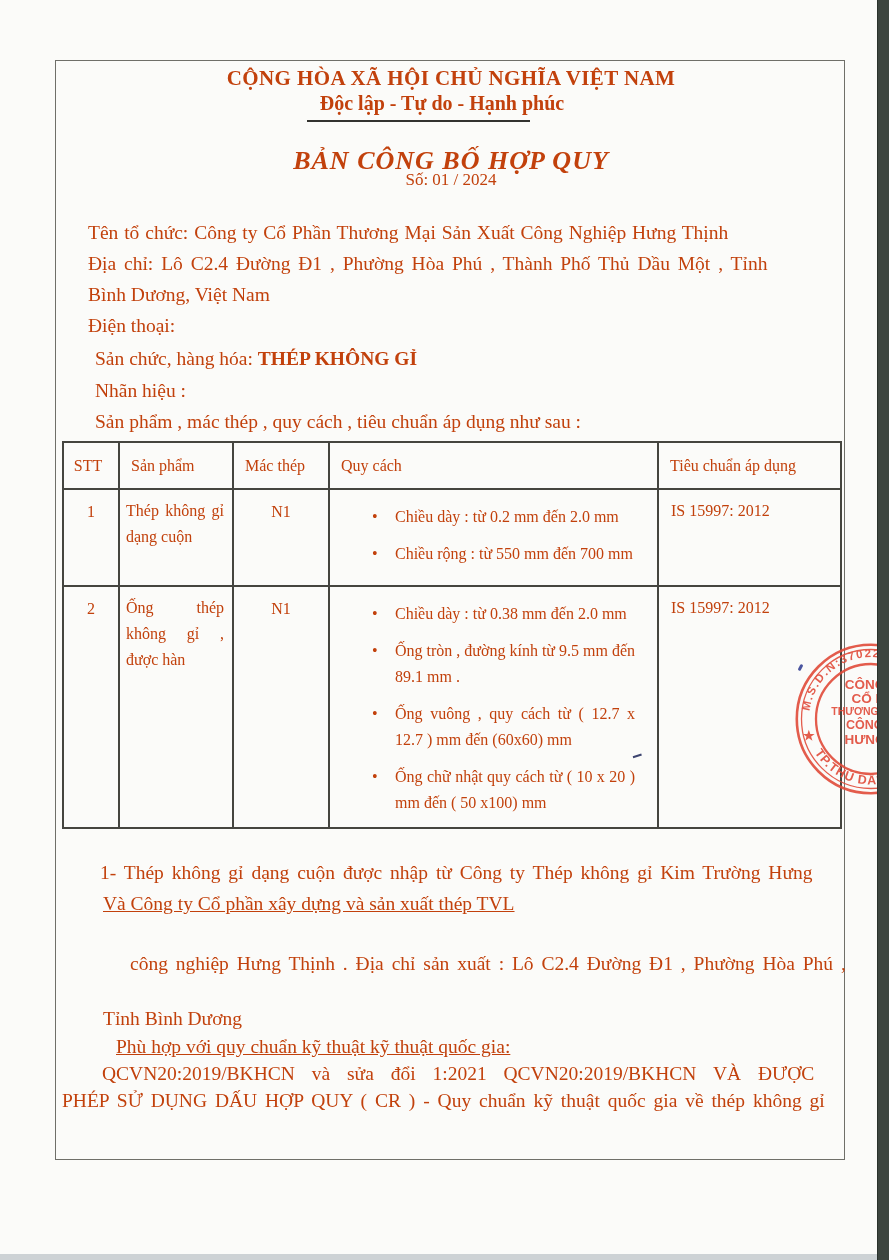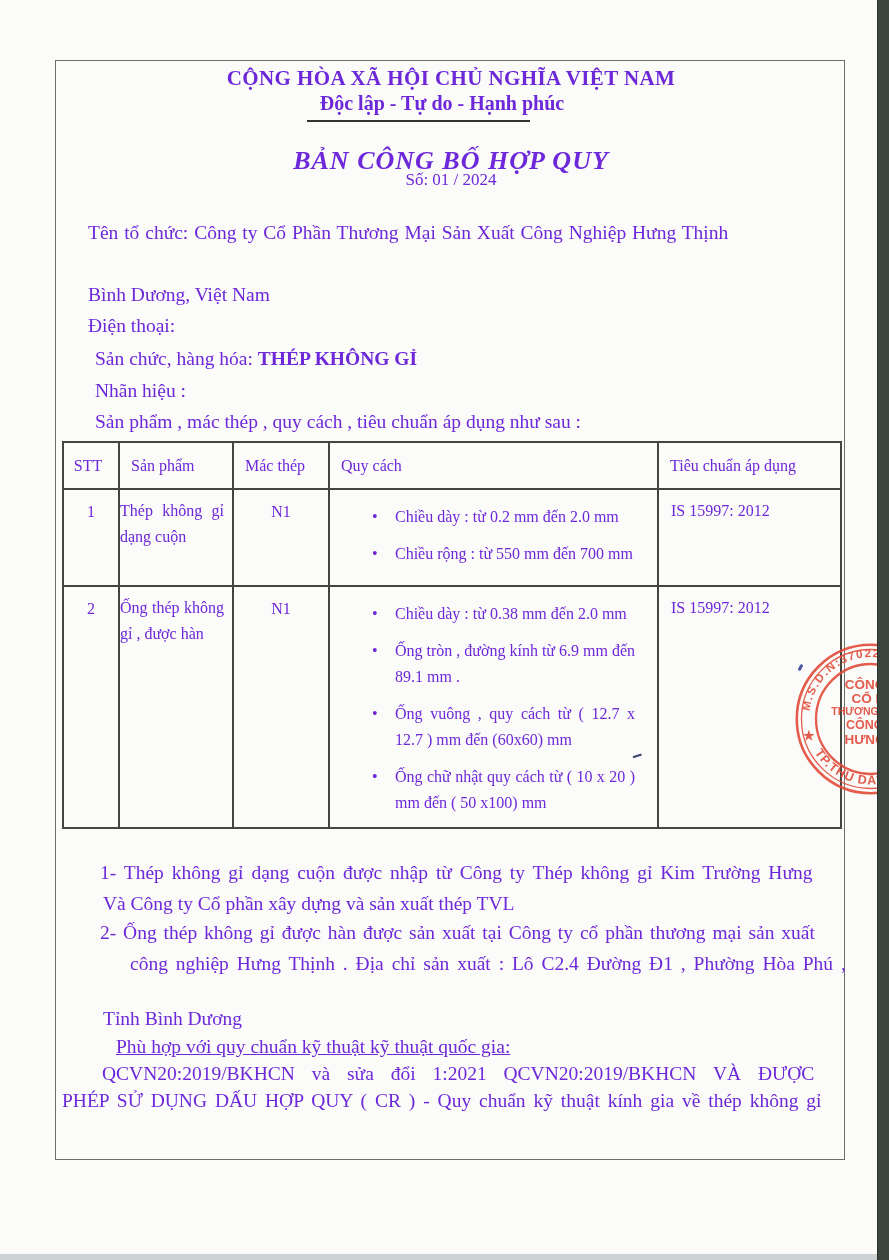--- a/index.html
+++ b/index.html
@@ -2,21 +2,21 @@
 <html><head>
 <meta charset="utf-8">
 <style>
   html,body { margin:0; padding:0; }
   .page {
     position:relative; width:889px; height:1260px;
     background:#fbfbf9; overflow:hidden;
     font-family:"Liberation Serif", serif; color:#26262
 4;
   }
-  .page { color:#6d28d9; }
+  .page { color:#c2410c; }
   
   .frame {
     position:absolute; left:55px; top:60px; width:788px; height:1098px;
     border:1.5px solid #6f6f69; background:transparent;
   }
   
   .center-line { position:absolute; left:55px; width:792px; text-align:center; white-space:nowrap; }
   .national { top:66px; font-size:21px; font-weight:bold; letter-spacing:.4px; }
   .motto    { top:92px; font-size:20px; font-weight:bold; transform:translateX(-9px); }
   .motto-underline { position:absolute; left:307px; top:120px; width:223px; height:2px; background:#33332f; }
@@ -37,31 +37,31 @@
     position:absolute; left:62px; top:441px; width:778px;
     border-collapse:collapse; table-layout:fixed;
     font-size:16px; line-height:26px;
   }
   .tbl th, .tbl td { border:2px solid #45453f; vertical-align:top; font-weight:normal; }
   .tbl th { height:41px; text-align:left; padding:2px 8px 2px 11px; vertical-align:middle; }
   .tbl th.c { text-align:center; padding-left:2px; }
   .tbl tr.r1 { height:97px; }
   .tbl tr.r2 { height:236px; }
   td.stt { text-align:center; padding-top:9px; }
-  td.sp  { padding:8px 8px 0 0; text-align:justify; }
+  td.sp  { padding:8px 8px 0 6px; text-align:justify; }
   td.mt  { text-align:center; padding-top:9px; }
   td.tc  { padding:8px 8px 0 12px; }
   td.qc  { padding:6px 22px 0 38px; }
   td.qc ul { list-style:none; margin:0; padding:0; }
   td.qc li { position:relative; padding-left:27px; margin-top:8px; margin-bottom:11px; text-align:justify; }
   td.qc li::before { content:"•"; position:absolute; left:4px; top:0; font-size:16px; }
   
   .note { position:absolute; white-space:nowrap; font-size:19.5px; }
   .n1 { left:100px; top:862px;  word-spacing:3px; }
-  .n2 { left:103px; top:893px; }
+  .n2 { left:103px; top:893px;text-decoration:underline; }
   .n3 { left:100px; top:922px;  word-spacing:2px; }
   .n4 { left:130px; top:953px;  word-spacing:3px; }
   .n5 { left:131px; top:983px; }
   .n6 { left:103px; top:1008px; }
   .n7 { left:116px; top:1036px;text-decoration:underline; }
   .n8 { left:102px; top:1063px; word-spacing:12px; }
   .n9 { left:62px;  top:1090px; word-spacing:3px; }
   
   .stamp { position:absolute; left:793px; top:641px; z-index:5; opacity:.9; }
   
@@ -77,20 +77,21 @@
 
   <div class="frame"></div>
 
   <div class="center-line national">CỘNG HÒA XÃ HỘI CHỦ NGHĨA VIỆT NAM</div>
   <div class="center-line motto">Độc lập - Tự do - Hạnh phúc</div>
   <div class="motto-underline"></div>
   <div class="center-line doc-title">BẢN CÔNG BỐ HỢP QUY</div>
   <div class="center-line doc-num">Số: 01 / 2024</div>
 
   <div class="tline org">Tên tổ chức: Công ty Cổ Phần Thương Mại Sản Xuất Công Nghiệp Hưng Thịnh</div>
+  <div class="tline addr1">Địa chỉ: Lô C2.4 Đường Đ1 , Phường Hòa Phú , Thành Phố Thủ Dầu Một , Tỉnh</div>
   <div class="tline addr2">Bình Dương, Việt Nam</div>
   <div class="tline phone">Điện thoại:</div>
   <div class="tline prod"><span>Sản chức, hàng hóa: </span><b>THÉP KHÔNG GỈ</b></div>
   <div class="tline brand">Nhãn hiệu :</div>
   <div class="tline intro">Sản phẩm , mác thép , quy cách , tiêu chuẩn áp dụng như sau :</div>
 
   <table class="tbl">
     <colgroup>
       <col style="width:56px">
         <col style="width:114px">
@@ -118,38 +119,37 @@
       </td>
       <td class="tc">IS 15997: 2012</td>
     </tr>
     <tr class="r2">
       <td class="stt">2</td>
       <td class="sp">Ống thép không gỉ , được hàn</td>
       <td class="mt">N1</td>
       <td class="qc">
         <ul>
           <li>Chiều dày : từ 0.38 mm đến 2.0 mm</li>
-          <li>Ống tròn , đường kính từ 6.9 mm đến 89.1 mm .</li>
+          <li>Ống tròn , đường kính từ 9.5 mm đến 89.1 mm .</li>
           <li>Ống vuông , quy cách từ ( 12.7 x 12.7 ) mm đến (60x60) mm</li>
           <li>Ống chữ nhật quy cách từ ( 10 x 20 ) mm đến ( 50 x100) mm</li>
         </ul>
       </td>
       <td class="tc">IS 15997: 2012</td>
     </tr>
   </tbody>
     </table>
 
   <div class="note n1">1-  Thép không gỉ dạng cuộn được nhập từ Công ty Thép không gỉ Kim Trường Hưng</div>
   <div class="note n2">Và Công ty Cổ phần xây dựng và sản xuất thép TVL</div>
-  <div class="note n3">2-  Ống thép không gỉ được hàn được sản xuất tại Công ty cổ phần thương mại sản xuất</div>
   <div class="note n4">công nghiệp Hưng Thịnh . Địa chỉ sản xuất : Lô C2.4 Đường Đ1 , Phường Hòa Phú ,</div>
   <div class="note n6">Tỉnh Bình Dương</div>
   <div class="note n7">Phù hợp với quy chuẩn kỹ thuật kỹ thuật quốc gia:</div>
   <div class="note n8">QCVN20:2019/BKHCN và sửa đổi 1:2021 QCVN20:2019/BKHCN VÀ ĐƯỢC</div>
-  <div class="note n9">PHÉP SỬ DỤNG DẤU HỢP QUY ( CR ) -  Quy chuẩn kỹ thuật kính gia về thép không gỉ</div>
+  <div class="note n9">PHÉP SỬ DỤNG DẤU HỢP QUY ( CR ) -  Quy chuẩn kỹ thuật quốc gia về thép không gỉ</div>
 
   <svg class="stamp" width="156" height="156" viewBox="0 0 156 156" font-family="Liberation Sans, sans-serif" fill="#e14b3a">
     <circle cx="78" cy="78" r="74.2" fill="none" stroke="#e14b3a" stroke-width="2.6"></circle>
     <circle cx="78" cy="78" r="69.5" fill="none" stroke="#e14b3a" stroke-width="1.3"></circle>
     <circle cx="78" cy="78" r="55" fill="none" stroke="#e14b3a" stroke-width="2.3"></circle>
     <path id="arcTop" d="M 16 78 A 62 62 0 1 1 140 78" fill="none"></path>
     <path id="arcBot" d="M 12.5 78 A 65.5 65.5 0 0 0 143.5 78" fill="none"></path>
     <text font-size="11.5" font-weight="bold" letter-spacing="1.5">
       <textPath href="#arcTop" startOffset="4%">M.S.D.N:3702266</textPath>
     </text>

